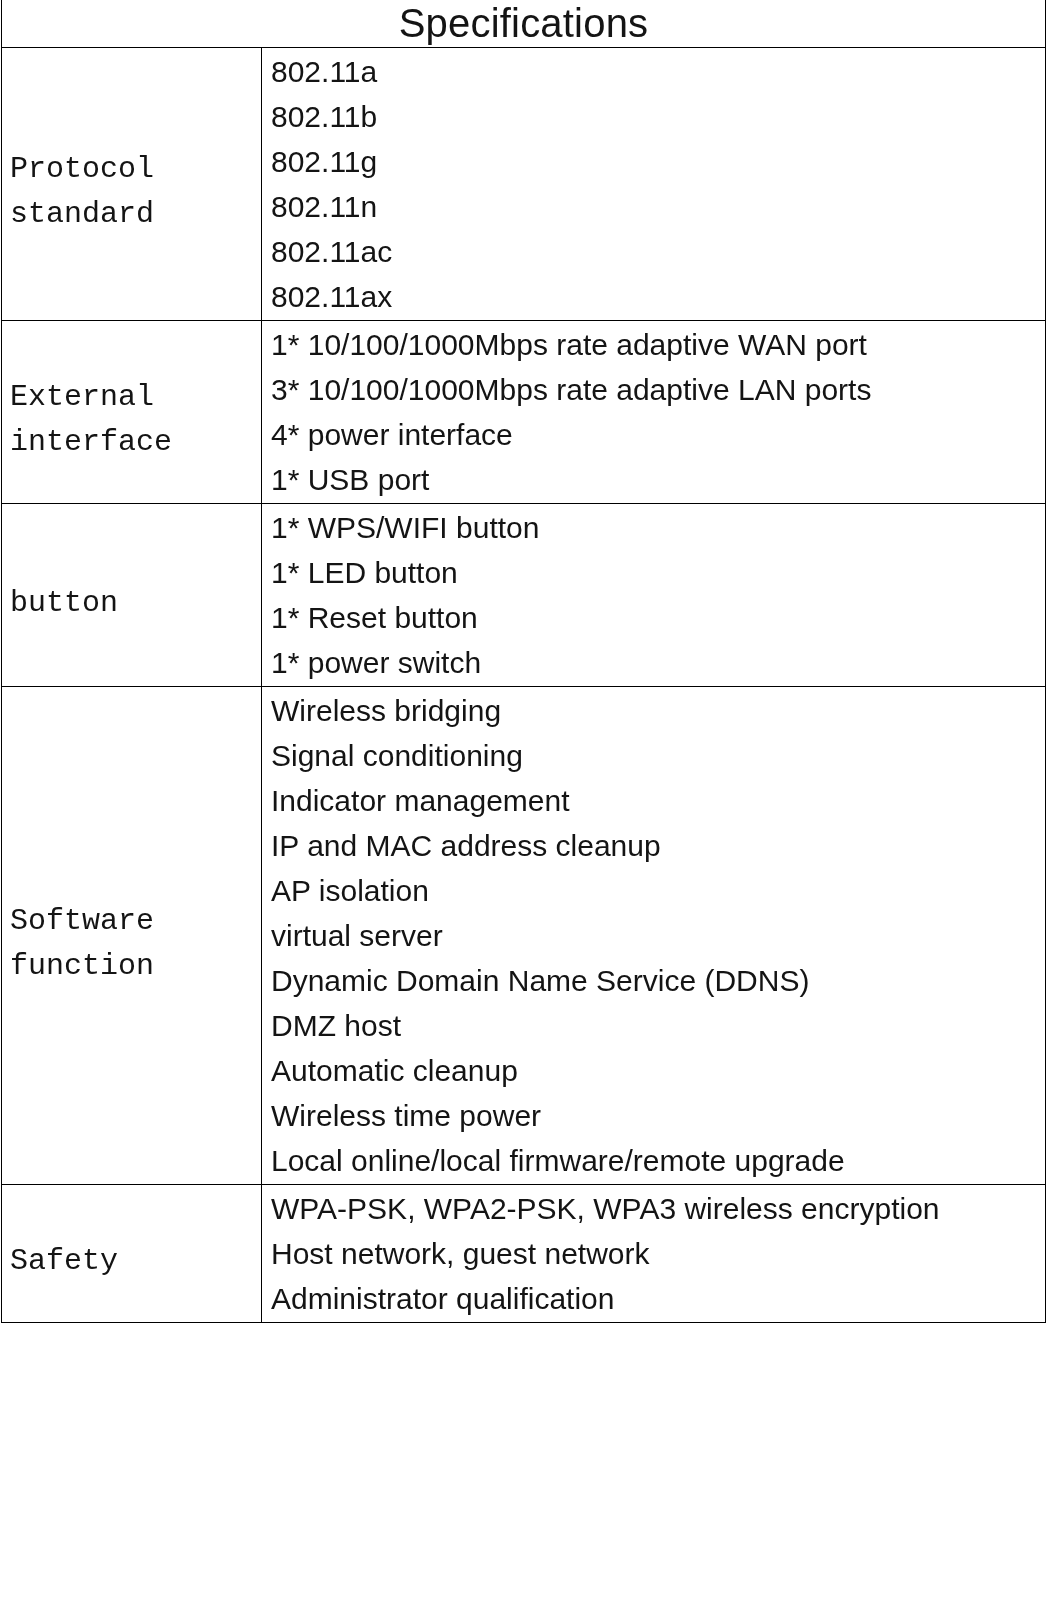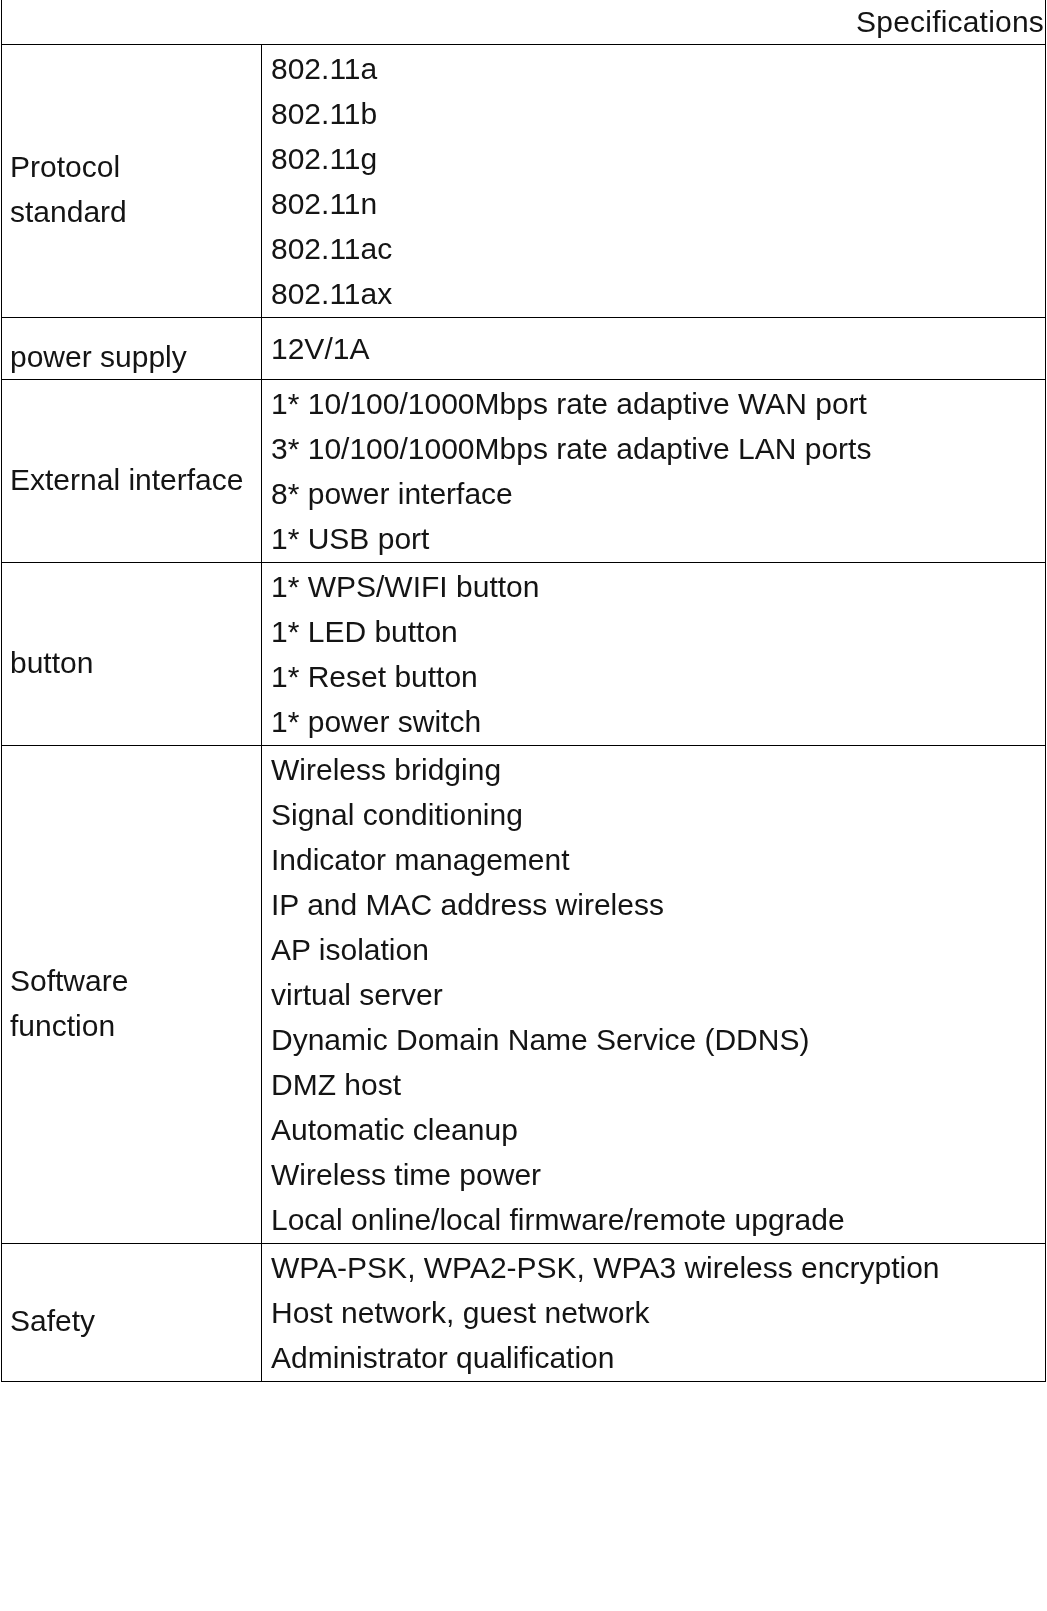--- a/index.html
+++ b/index.html
@@ -20,33 +20,34 @@
     table-layout: fixed;
     margin: 0 0 0 1px;
   }
   col.c-label { width: 260px; }
   td {
     border: 1.5px solid #000000;
     background: #ffffff;
   }
   td.title-cell {
     border-top: 0;
-    text-align: right;
+    text-align: center;
     vertical-align: middle;
     height: 42px;
-    font-size: 30px;
+    font-size: 40px;
     letter-spacing: 0.2px;
   }
   td.label-cell {
     font-size: 30px;
     line-height: 45px;
     padding: 16px 4px 0 8px;
     vertical-align: middle;
     white-space: pre-line;
     overflow: hidden;
+    font-family: Liberation Mono, monospace;
   }
   td.value-cell {
     padding: 1px 4px 1px 0;
     vertical-align: middle;
     overflow: hidden;
     margin-top: 20px;
   }
   .value-line {
     font-size: 30px;
     line-height: 45px;
@@ -74,34 +75,28 @@
     <td class="value-cell">
           <div class="value-line">802.11a</div>
           <div class="value-line">802.11b</div>
           <div class="value-line">802.11g</div>
           <div class="value-line">802.11n</div>
           <div class="value-line">802.11ac</div>
           <div class="value-line">802.11ax</div>
         </td>
   </tr>
 
-  <tr>
-    <td class="label-cell">power supply</td>
-    <td class="value-cell">
-          <div class="value-line">12V/1A</div>
-        </td>
-  </tr>
 
 
   <tr>
     <td class="label-cell">External interface</td>
     <td class="value-cell">
           <div class="value-line">1* 10/100/1000Mbps rate adaptive WAN port</div>
           <div class="value-line">3* 10/100/1000Mbps rate adaptive LAN ports</div>
-          <div class="value-line">8* power interface</div>
+          <div class="value-line">4* power interface</div>
           <div class="value-line">1* USB port</div>
         </td>
   </tr>
 
   <tr>
     <td class="label-cell">button</td>
     <td class="value-cell">
           <div class="value-line">1* WPS/WIFI button</div>
           <div class="value-line">1* LED button</div>
           <div class="value-line">1* Reset button</div>
@@ -111,21 +106,21 @@
 
 
 
   <tr>
     <td class="label-cell">Software
 function</td>
     <td class="value-cell">
           <div class="value-line">Wireless bridging</div>
           <div class="value-line">Signal conditioning</div>
           <div class="value-line">Indicator management</div>
-          <div class="value-line">IP and MAC address wireless</div>
+          <div class="value-line">IP and MAC address cleanup</div>
           <div class="value-line">AP isolation</div>
           <div class="value-line">virtual server</div>
           <div class="value-line">Dynamic Domain Name Service (DDNS)</div>
           <div class="value-line">DMZ host</div>
           <div class="value-line">Automatic cleanup</div>
           <div class="value-line">Wireless time power</div>
           <div class="value-line">Local online/local firmware/remote upgrade</div>
         </td>
   </tr>
 

